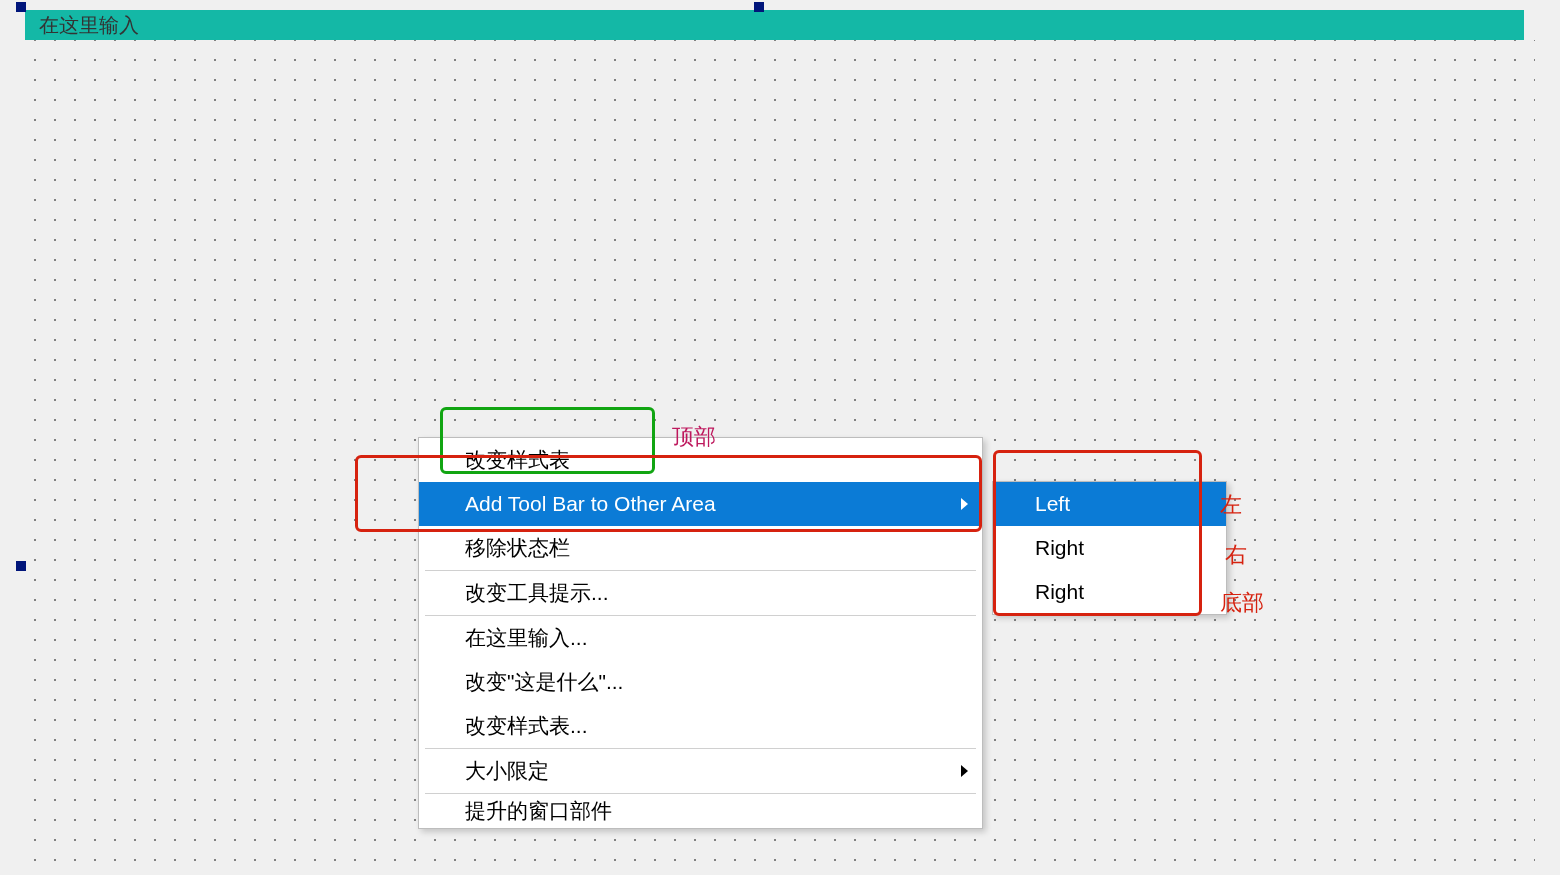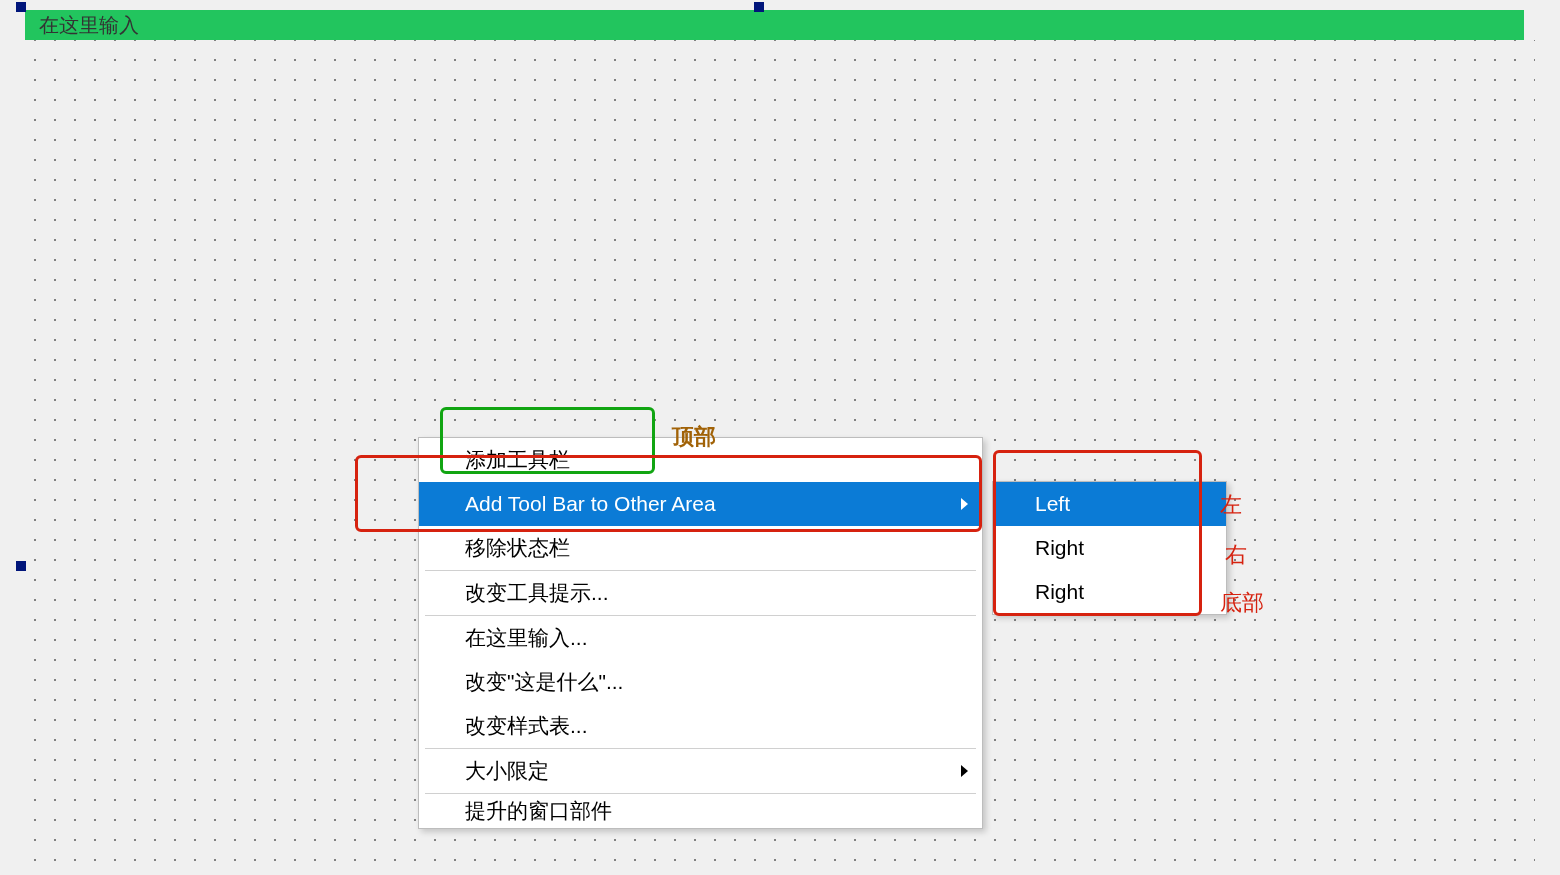--- a/index.html
+++ b/index.html
@@ -13,21 +13,21 @@
     overflow: hidden;
   }
 
   
   .menu-strip {
     position: absolute;
     top: 10px;
     left: 25px;
     right: 36px;
     height: 30px;
-    background: #22c55e;
+    background: #14b8a6;
     display: flex;
     align-items: center;
     padding-left: 14px;
     color: #333;
     font-size: 20px;
   }
 
   
   .design-surface {
     position: absolute;
@@ -115,23 +115,23 @@
     pointer-events: none;
   }
   .anno-red {
     position: absolute;
     border: 3px solid #d6220f;
     border-radius: 6px;
     pointer-events: none;
   }
   .label-green {
     position: absolute;
-    color: #a16207;
+    color: #be185d;
     font-size: 22px;
-    font-weight: 700;
+    font-weight: 400;
   }
   .label-red {
     position: absolute;
     color: #d6220f;
     font-size: 22px;
     font-weight: 400;
   }
 </style>
 </head>
 <body>
@@ -141,21 +141,21 @@
 </div>
 
 <div class="design-surface"></div>
 
 <div class="handle tl"></div>
 <div class="handle tc"></div>
 <div class="handle ml"></div>
 
 <div class="context-menu">
   <div class="menu-item">
-    <span>添加工具栏</span>
+    <span>改变样式表</span>
   </div>
   <div class="menu-item highlighted">
     <span>Add Tool Bar to Other Area</span>
     <span class="submenu-arrow"></span>
   </div>
   <div class="menu-item">
     <span>移除状态栏</span>
   </div>
   <div class="menu-sep"></div>
   <div class="menu-item">

